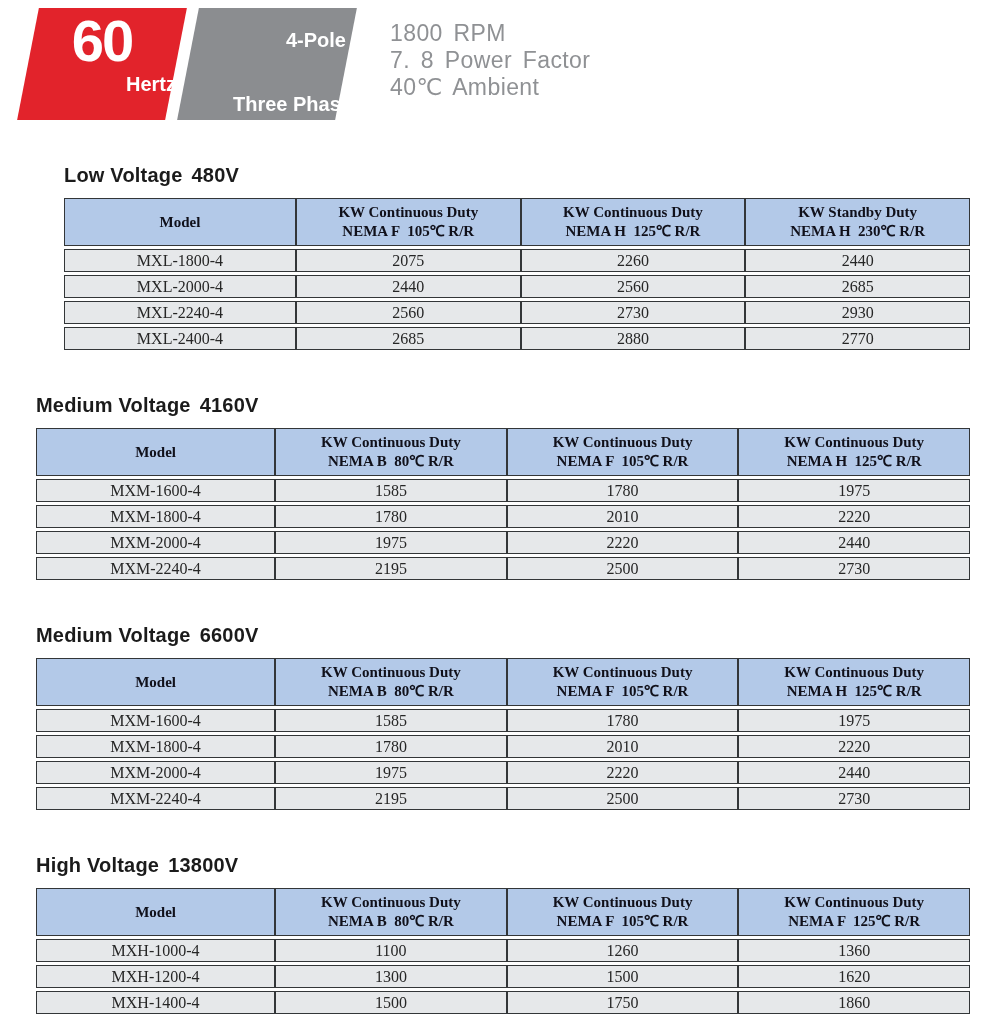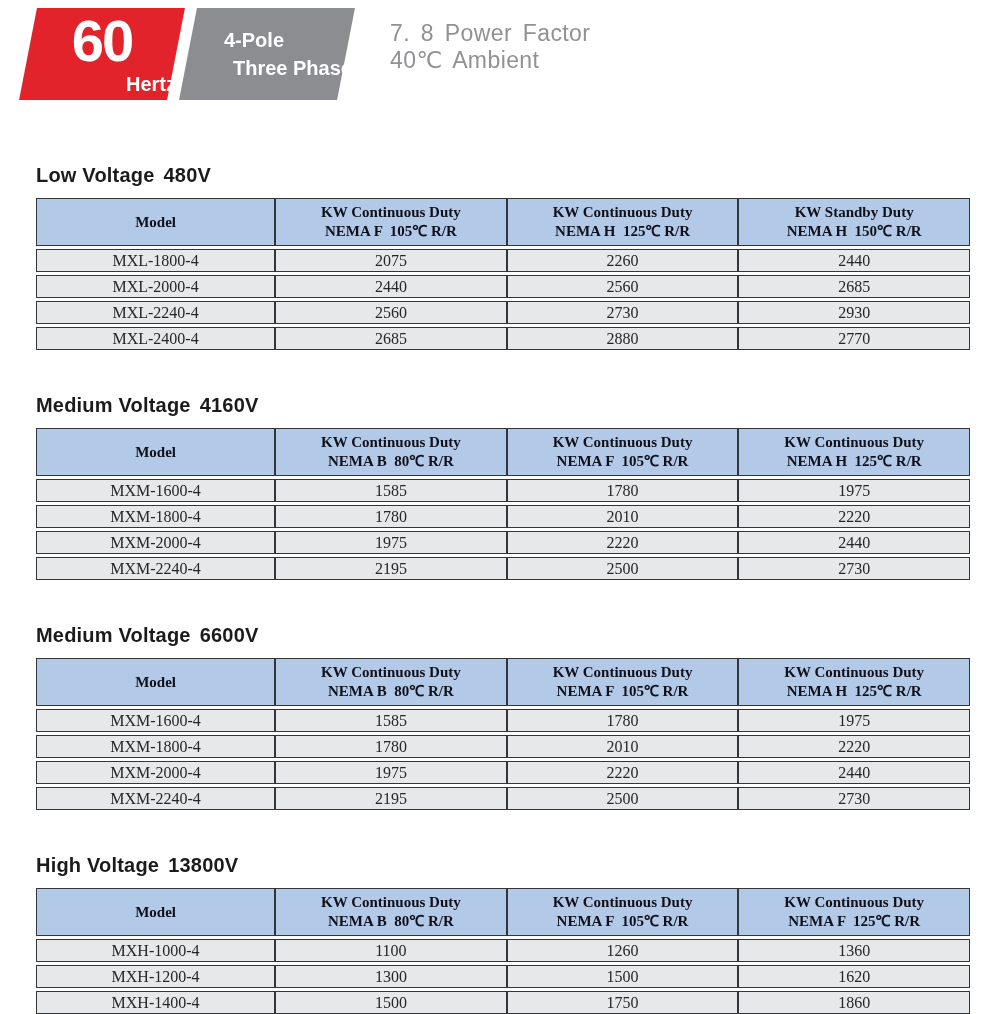--- a/index.html
+++ b/index.html
@@ -7,43 +7,43 @@
   body {
     width:1005px; height:1014px; overflow:hidden; position:relative;
     font-family:"Liberation Sans","DejaVu Sans",sans-serif;
     --badge-red:#e2232b; --badge-gray:#8b8d90; --spec-gray:#8f9194;
     --head-blue:#b3c9e8; --row-gray:#e6e8ea; --border:#333638;
   }
 
   
   .top { position:relative; height:100px; padding:8px 0 0 28px; }
   .badges { display:flex; }
-  .badge { position:relative; height:92px; }
+  .badge { position:relative; height:112px; }
   .badge--red { width:148px; }
   .badge--gray { width:158px; margin-left:12px; }
   .badge-bg { position:absolute; inset:0; transform:skewX(-11deg); }
   .badge--red .badge-bg { background:var(--badge-red); }
   .badge--gray .badge-bg { background:var(--badge-gray); }
-  .badge-content { position:relative; color:#fff; font-weight:bold; }
+  .badge-content { position:relative; color:#fff; font-weight:bold;text-align:right; }
   .badge--red .badge-content { text-align:center; padding-top:4px; }
   .freq { font-size:58px; line-height:58px; letter-spacing:-2px; }
   .unit { font-size:20px; line-height:24px; margin-top:2px;text-align:right; }
   .badge--gray .badge-content { padding:18px 0 0 36px; font-size:20px; line-height:28px; }
-  .phase-line { padding-left:9px; white-space:nowrap; }
+  .phase-line { padding-left:9px; white-space:nowrap;margin-top:36px; }
 
   .specs {
     position:absolute; left:390px; top:20px;
     color:var(--spec-gray); font-size:23px; line-height:27px;
     letter-spacing:0.4px; word-spacing:4px;
   }
 
   
   main { padding:0 35px 0 36px; }
   .section { margin-bottom:14px;margin-top:41px; }
-  .section:first-child { margin-top:64px; }
+  .section:first-child { margin-top:64px;margin-left:28px; }
   h2 {
     font-size:20px; line-height:23px; color:#1b1b1b;
     margin:0 0 8px 0; font-weight:bold; letter-spacing:0.2px;
   }
   h2 .v { margin-left:9px; }
 
   table {
     width:100%; table-layout:fixed;
     border-collapse:separate; border-spacing:0 3px;font-family:Liberation Serif, serif;
   }
@@ -74,20 +74,21 @@
     </div>
     <div class="badge badge--gray">
       <div class="badge-bg"></div>
       <div class="badge-content">
         <div>4-Pole</div>
         <div class="phase-line">Three Phase</div>
       </div>
     </div>
   </div>
   <div class="specs">
+    <div>1800 RPM</div>
     <div>7. 8 Power Factor</div>
     <div>40℃ Ambient</div>
   </div>
 </header>
 
 <main>
   <section class="section">
     <h2><span>Low Voltage</span><span class="v">480V</span></h2>
     <table>
       <colgroup>
@@ -104,21 +105,21 @@
             <th>
               <div class="th-l1">KW Continuous Duty</div>
               <div class="th-l2">NEMA F  105℃ R/R</div>
             </th>
             <th>
               <div class="th-l1">KW Continuous Duty</div>
               <div class="th-l2">NEMA H  125℃ R/R</div>
             </th>
             <th>
               <div class="th-l1">KW Standby Duty</div>
-              <div class="th-l2">NEMA H  150℃ R/R</div>
+              <div class="th-l2">NEMA H  230℃ R/R</div>
             </th>
           </tr>
         </thead>
       <tbody>
           <tr>
             <td>MXL-1800-4</td>
             <td>2075</td>
             <td>2260</td>
             <td>2440</td>
           </tr>

